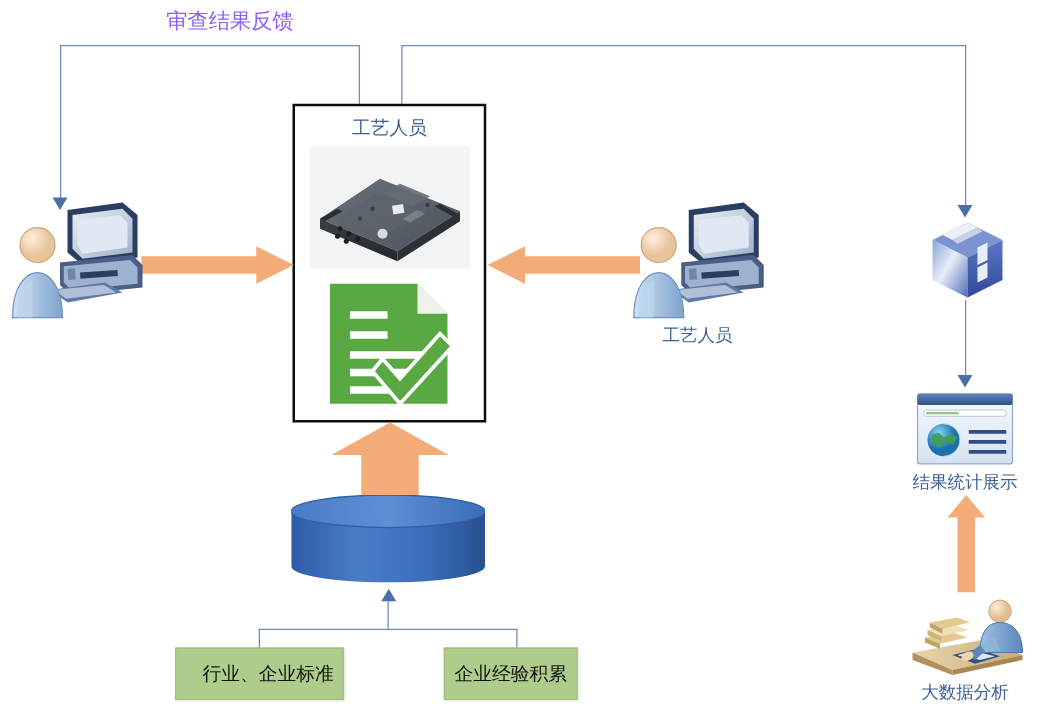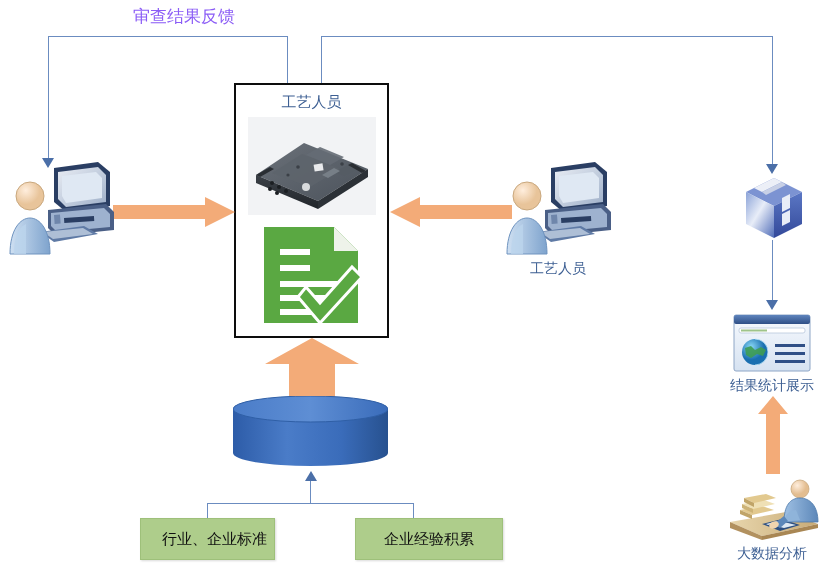--- a/index.html
+++ b/index.html
@@ -296,21 +296,21 @@
 
   <div class="arrowhead-up" style="left:305px; top:471px;"></div>
   <div class="line-v" style="left:310px; top:481px; height:22px;"></div>
   <div class="line-h" style="left:207px; top:503px; width:207px;"></div>
   <div class="line-v" style="left:207px; top:503px; height:15px;"></div>
   <div class="line-v" style="left:413px; top:503px; height:15px;"></div>
 
   <div class="green-box" style="left:140px; top:518px; width:135px; height:42px;padding-left:14px;">
     <span>行业、企业标准</span>
   </div>
-  <div class="green-box" style="left:355px; top:518px; width:148px; height:42px;">
+  <div class="green-box" style="left:355px; top:518px; width:107px; height:42px;">
     <span>企业经验积累</span>
   </div>
 
   <div class="icon-wrap" style="left:742px; top:176px; width:64px; height:64px;">
     <svg viewBox="0 0 64 64" width="64" height="64">
       <defs>
         <linearGradient id="cubeL" x1="0" y1="0" x2="1" y2="1">
           <stop offset="0%" stop-color="#8ba3d8"></stop>
           <stop offset="45%" stop-color="#e8edf8"></stop>
           <stop offset="100%" stop-color="#4f6cb8"></stop>

